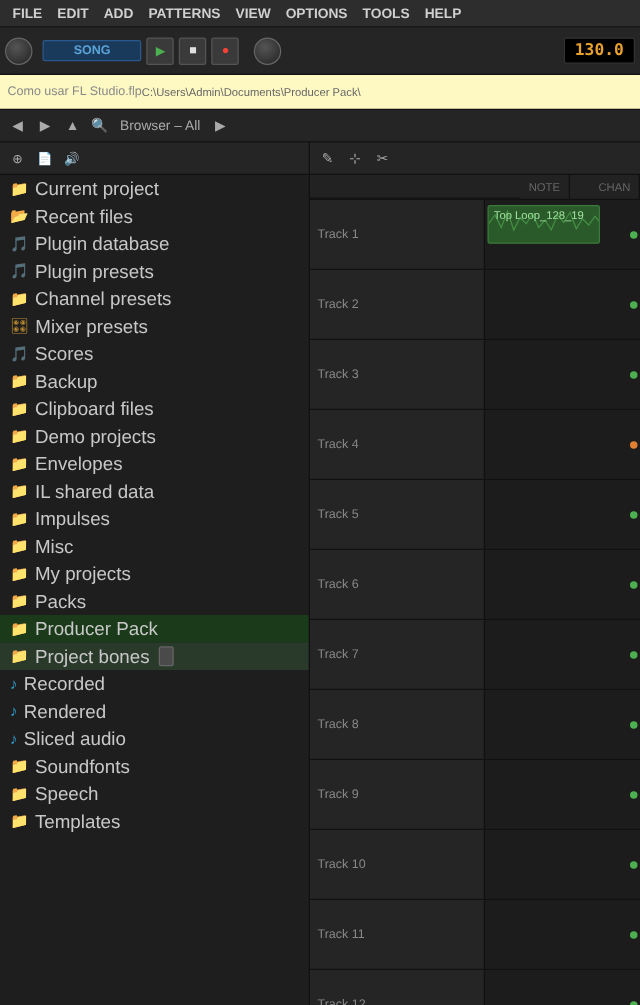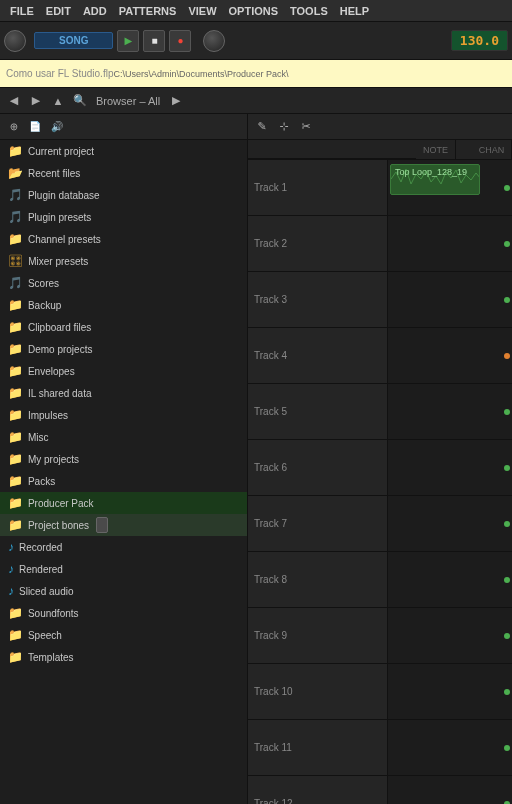--- a/index.html
+++ b/index.html
@@ -59,21 +59,21 @@
     .song-label {
       background: #1a3a5c;
       color: #5ba3d9;
       font-size: 10px;
       font-weight: bold;
       padding: 2px 24px;
       border-radius: 2px;
       border: 1px solid #2a5a8c;
     }
     .bpm-display {
-      background: #14532d;
+      background: #000000;
       color: #e8a030;
       font-size: 13px;
       font-weight: bold;
       padding: 2px 8px;
       border: 1px solid #333;
       border-radius: 2px;
       margin-left: auto;
       font-family: monospace;
     }
     .knob {
@@ -173,21 +173,21 @@
       cursor: pointer;
       gap: 5px;
     }
     .browser-item.selected { background: #1a3a1a; }
     .browser-item.highlighted { background: #2a3a2a; }
     .browser-item .icon {
       font-size: 12px;
       flex-shrink: 0;
     }
     .browser-item .label {
-      font-size: 10px;
+      font-size: 15px;
       color: #c8c8c8;
       white-space: nowrap;
     }
     .icon-folder { color: #d4a030; }
     .icon-current { color: #5ba3d9; }
     .icon-recent { color: #5ba3d9; }
     .icon-plugin { color: #c060c0; }
     .icon-note { color: #60c060; }
     .icon-mixer { color: #c09030; }
     .icon-sliced { color: #30a0d0; }

